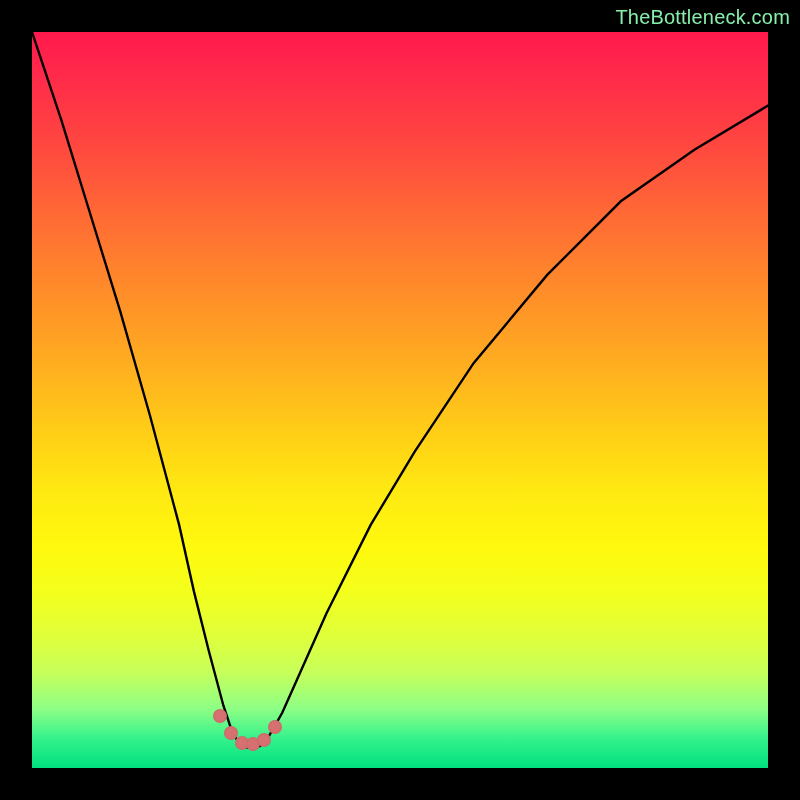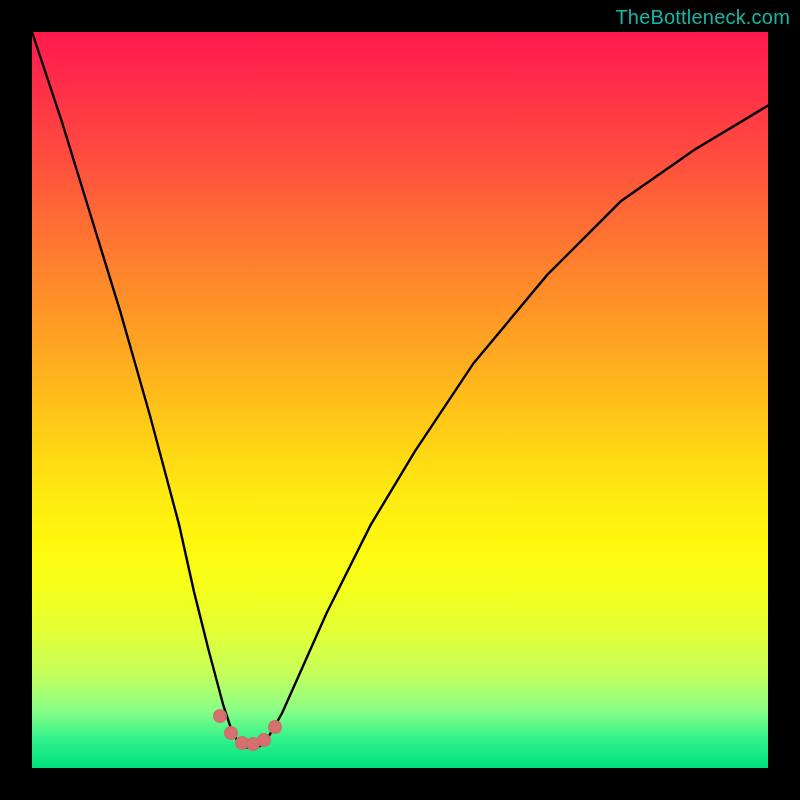--- a/index.html
+++ b/index.html
@@ -59,21 +59,21 @@
     height: 14px;
     border-radius: 50%;
     background: #d77070;
     transform: translate(-50%, -50%);
     box-shadow: inset 0 0 3px rgba(0,0,0,0.1);
   }
   .attribution {
     position: absolute;
     top: 6px;
     right: 10px;
-    color: #14b8a6;
+    color: #86efac;
     font-size: 20px;
     font-weight: 500;
     letter-spacing: 0.2px;
   }
 </style>
 </head>
 <body>
 
 <div class="frame">
 

